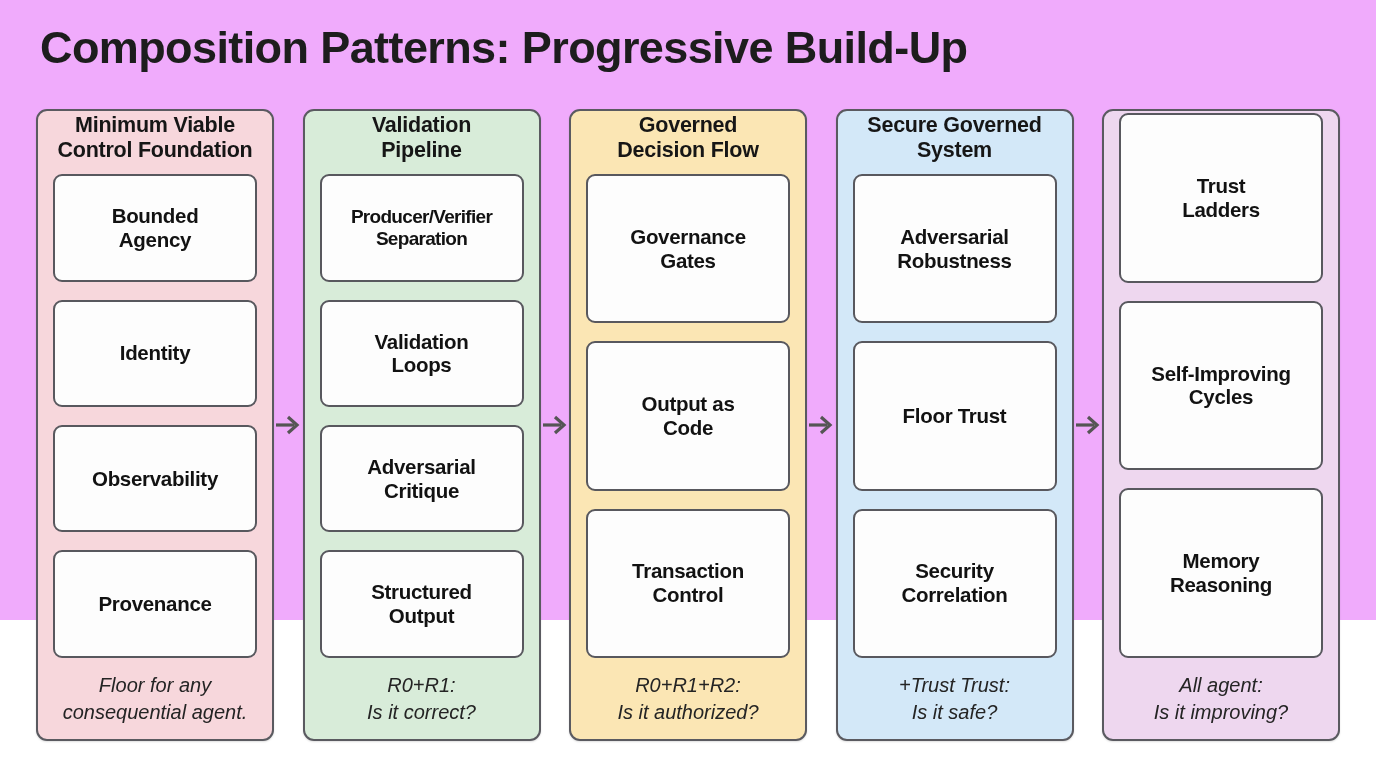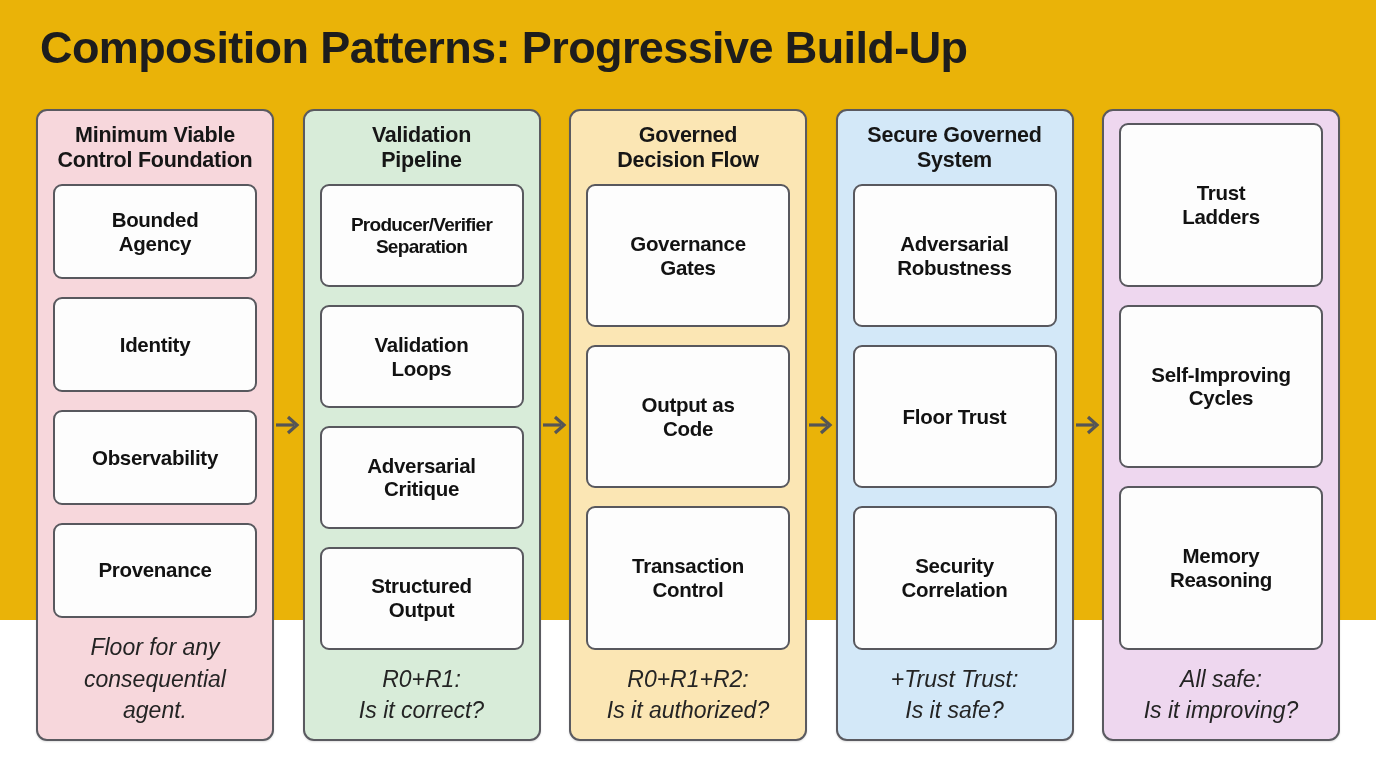--- a/index.html
+++ b/index.html
@@ -10,21 +10,21 @@
     height: 768px;
     background: #ffffff;
     font-family: "Liberation Sans", sans-serif;
     overflow: hidden;
   }
 
   #page {
     position: relative;
     width: 1376px;
     height: 620px;
-    background: #eab308;
+    background: #f0abfc;
   }
 
   
   #page-title {
     position: absolute;
     left: 40px;
     top: 22px;
     font-size: 45px;
     font-weight: 700;
     letter-spacing: -0.6px;
@@ -47,21 +47,21 @@
   }
 
   .stage {
     width: 238px;
     flex: 0 0 238px;
     border: 2px solid #5a5a60;
     border-radius: 11px;
     display: flex;
     flex-direction: column;
     align-items: center;
-    padding: 12px 15px 12px 15px;
+    padding: 2px 15px 12px 15px;
     box-shadow: 0 1px 2px rgba(0,0,0,0.13);
   }
 
   .stage-title {
     font-size: 21.5px;
     font-weight: 700;
     color: #161616;
     text-align: center;
     line-height: 1.17;
     letter-spacing: -0.25px;
@@ -93,21 +93,21 @@
     line-height: 1.16;
     letter-spacing: -0.3px;
     white-space: pre-line;
     padding: 4px 5px;
   }
 
   .card.tight { font-size: 19px; letter-spacing: -0.7px; }
 
   .stage-footnote {
     margin-top: 14px;
-    font-size: 23px;
+    font-size: 20px;
     font-style: italic;
     color: #242424;
     text-align: center;
     line-height: 1.38;
     white-space: pre-line;
   }
 
   
   .arrow {
     flex: 0 0 28px;
@@ -226,18 +226,18 @@
 
     <div class="stage stage-r4">
       <div class="cards">
         <div class="card">Trust
 Ladders</div>
         <div class="card">Self-Improving
 Cycles</div>
         <div class="card">Memory
 Reasoning</div>
       </div>
-      <div class="stage-footnote">All safe:
+      <div class="stage-footnote">All agent:
 Is it improving?</div>
     </div>
 
   </div>
 </div>
 
 </body></html>

